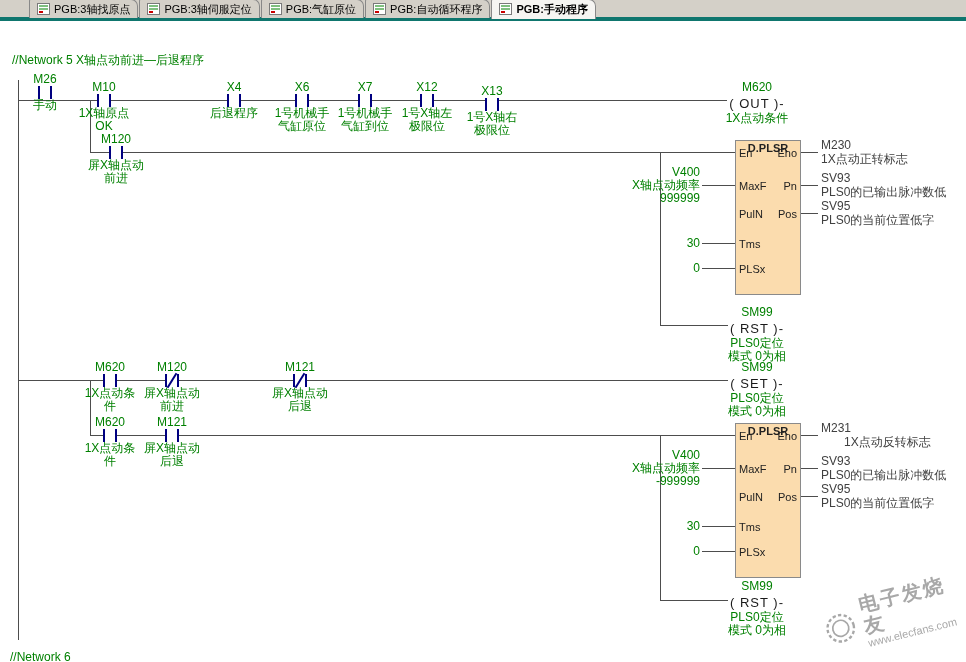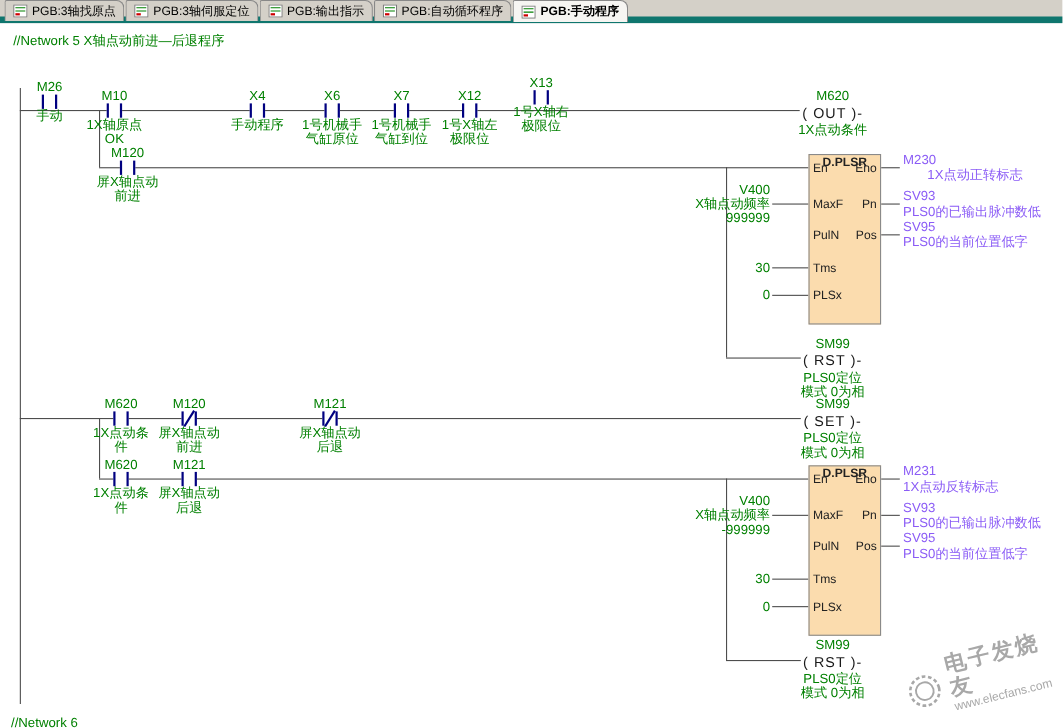--- a/index.html
+++ b/index.html
@@ -1,20 +1,20 @@
 <!DOCTYPE html>
 <html><head>
 <meta charset="utf-8">
 <style>
   *{margin:0;padding:0;box-sizing:border-box}
   html,body{width:966px;height:662px;overflow:hidden;background:#fff}
   #app{position:relative;width:966px;height:662px;background:#ffffff;font-family:"Liberation Sans","DejaVu Sans",sans-serif}
 
   
-  .tabbar{position:absolute;top:0;left:0;width:966px;height:21px;background:#d4d0c8;border-bottom:6px solid #0f766e;display:flex;align-items:flex-start;padding-left:4px}
+  .tabbar{position:absolute;top:0;left:0;width:966px;height:21px;background:#d4d0c8;border-bottom:4px solid #0f766e;display:flex;align-items:center;padding-left:29px}
   .tab{display:flex;align-items:center;gap:4px;height:19px;padding:0 7px;font-size:11px;color:#000;background:#d4d0c8;border:1px solid #888;border-bottom:none;border-radius:2px 7px 0 0;margin-right:1px;white-space:nowrap;cursor:default}
   .tab.active{background:#f6f5f2;font-weight:bold;height:20px}
   .tico{flex:0 0 auto}
 
   
   .hline{position:absolute;height:1px;background:#4d4d4d}
   .vline{position:absolute;width:1px;background:#4d4d4d}
 
   
   .contact{position:absolute;width:64px;text-align:center}
@@ -32,21 +32,21 @@
 
   
   .plsr{position:absolute;width:66px;height:155px;background:#fbdcae;border:1px solid #8a8a8a;font-size:11px}
   .p-title{text-align:center;font-weight:bold;color:#222;line-height:13px;padding-top:1px}
   .pin{position:absolute;color:#222;line-height:12px;font-size:11px}
   .pl{left:3px}
   .pr{right:3px}
 
   
   .val{position:absolute;width:140px;text-align:right;font-size:12px;line-height:13px;color:#008000;white-space:pre-line}
-  .olabel{position:absolute;font-size:12px;line-height:13px;color:#8b5cf6;white-space:nowrap}
+  .olabel{position:absolute;font-size:12px;line-height:13px;color:#404040;white-space:nowrap}
   .comment{position:absolute;font-size:12px;color:#008000;white-space:nowrap}
 
   
   .watermark{position:absolute;left:822px;top:586px;transform:rotate(-14deg);color:#a8a8a8;display:flex;align-items:center;gap:6px}
   .wm-name{font-size:20px;font-weight:bold;letter-spacing:2px;line-height:22px}
   .wm-url{font-size:11px;line-height:13px}
 </style>
 </head>
 <body>
 
@@ -68,41 +68,41 @@
           <rect x="2" y="8" width="4" height="2" fill="#cc0000"></rect>
         </svg>
       <span>PGB:3轴伺服定位</span>
     </div>
     <div class="tab">
       <svg class="tico" width="13" height="12" viewBox="0 0 13 12">
           <rect x="0.5" y="0.5" width="12" height="11" fill="#fff" stroke="#7a7a7a"></rect>
           <path d="M2 3h9M2 6h9" stroke="#008000" stroke-width="1" fill="none"></path>
           <rect x="2" y="8" width="4" height="2" fill="#cc0000"></rect>
         </svg>
-      <span>PGB:输出指示</span>
+      <span>PGB:气缸原位</span>
     </div>
     <div class="tab">
       <svg class="tico" width="13" height="12" viewBox="0 0 13 12">
           <rect x="0.5" y="0.5" width="12" height="11" fill="#fff" stroke="#7a7a7a"></rect>
           <path d="M2 3h9M2 6h9" stroke="#008000" stroke-width="1" fill="none"></path>
           <rect x="2" y="8" width="4" height="2" fill="#cc0000"></rect>
         </svg>
       <span>PGB:自动循环程序</span>
     </div>
     <div class="tab active">
       <svg class="tico" width="13" height="12" viewBox="0 0 13 12">
           <rect x="0.5" y="0.5" width="12" height="11" fill="#fff" stroke="#7a7a7a"></rect>
           <path d="M2 3h9M2 6h9" stroke="#008000" stroke-width="1" fill="none"></path>
           <rect x="2" y="8" width="4" height="2" fill="#cc0000"></rect>
         </svg>
       <span>PGB:手动程序</span>
     </div>
   </div>
 
-  <div class="comment" style="left:12px;top:29px">//Network 5  X轴点动前进—后退程序</div>
+  <div class="comment" style="left:12px;top:52px">//Network 5  X轴点动前进—后退程序</div>
   <div class="comment" style="left:10px;top:650px">//Network 6</div>
 
   <div class="vline" style="left:18px;top:80px;height:560px"></div>
   <div class="hline" style="left:18px;top:100px;width:716px"></div>
   <div class="vline" style="left:90px;top:100px;height:52px"></div>
   <div class="hline" style="left:90px;top:152px;width:645px"></div>
   <div class="vline" style="left:660px;top:152px;height:173px"></div>
   <div class="hline" style="left:660px;top:325px;width:74px"></div>
   <div class="hline" style="left:702px;top:185px;width:33px"></div>
   <div class="hline" style="left:702px;top:243px;width:33px"></div>
@@ -138,21 +138,21 @@
       </div>
     <div class="c-desc">1X轴原点
 OK</div>
   </div>
   <div class="contact" style="left:202px;top:80px">
     <div class="c-label">X4</div>
     <div class="c-sym">
         <i class="b b1"></i>
         <i class="b b2"></i>
       </div>
-    <div class="c-desc">手动程序</div>
+    <div class="c-desc">后退程序</div>
   </div>
   <div class="contact" style="left:270px;top:80px">
     <div class="c-label">X6</div>
     <div class="c-sym">
         <i class="b b1"></i>
         <i class="b b2"></i>
       </div>
     <div class="c-desc">1号机械手
 气缸原位</div>
   </div>
@@ -167,21 +167,21 @@
   </div>
   <div class="contact" style="left:395px;top:80px">
     <div class="c-label">X12</div>
     <div class="c-sym">
         <i class="b b1"></i>
         <i class="b b2"></i>
       </div>
     <div class="c-desc">1号X轴左
 极限位</div>
   </div>
-  <div class="contact" style="left:460px;top:68px">
+  <div class="contact" style="left:460px;top:84px">
     <div class="c-label">X13</div>
     <div class="c-sym">
         <i class="b b1"></i>
         <i class="b b2"></i>
       </div>
     <div class="c-desc">1号X轴右
 极限位</div>
   </div>
 
   <div class="coil" style="left:707px;top:80px">
@@ -212,21 +212,21 @@
     <span class="pin pl" style="top:122px">PLSx</span>
   </div>
 
   <div class="val" style="left:560px;top:166px">V400
 X轴点动频率
 999999</div>
   <div class="val" style="left:560px;top:237px">30</div>
   <div class="val" style="left:560px;top:262px">0</div>
 
   <div class="olabel" style="left:821px;top:139px">M230</div>
-  <div class="olabel" style="left:843px;top:153px">1X点动正转标志</div>
+  <div class="olabel" style="left:821px;top:153px">1X点动正转标志</div>
   <div class="olabel" style="left:821px;top:172px">SV93</div>
   <div class="olabel" style="left:821px;top:186px">PLS0的已输出脉冲数低</div>
   <div class="olabel" style="left:821px;top:200px">SV95</div>
   <div class="olabel" style="left:821px;top:214px">PLS0的当前位置低字</div>
 
   <div class="coil" style="left:707px;top:305px">
     <div class="c-label">SM99</div>
     <div class="coil-sym">( RST )-</div>
     <div class="c-desc">PLS0定位
 模式 0为相</div>
@@ -300,21 +300,21 @@
     <span class="pin pl" style="top:122px">PLSx</span>
   </div>
 
   <div class="val" style="left:560px;top:449px">V400
 X轴点动频率
 -999999</div>
   <div class="val" style="left:560px;top:520px">30</div>
   <div class="val" style="left:560px;top:545px">0</div>
 
   <div class="olabel" style="left:821px;top:422px">M231</div>
-  <div class="olabel" style="left:821px;top:436px">1X点动反转标志</div>
+  <div class="olabel" style="left:844px;top:436px">1X点动反转标志</div>
   <div class="olabel" style="left:821px;top:455px">SV93</div>
   <div class="olabel" style="left:821px;top:469px">PLS0的已输出脉冲数低</div>
   <div class="olabel" style="left:821px;top:483px">SV95</div>
   <div class="olabel" style="left:821px;top:497px">PLS0的当前位置低字</div>
 
   <div class="coil" style="left:707px;top:579px">
     <div class="c-label">SM99</div>
     <div class="coil-sym">( RST )-</div>
     <div class="c-desc">PLS0定位
 模式 0为相</div>

